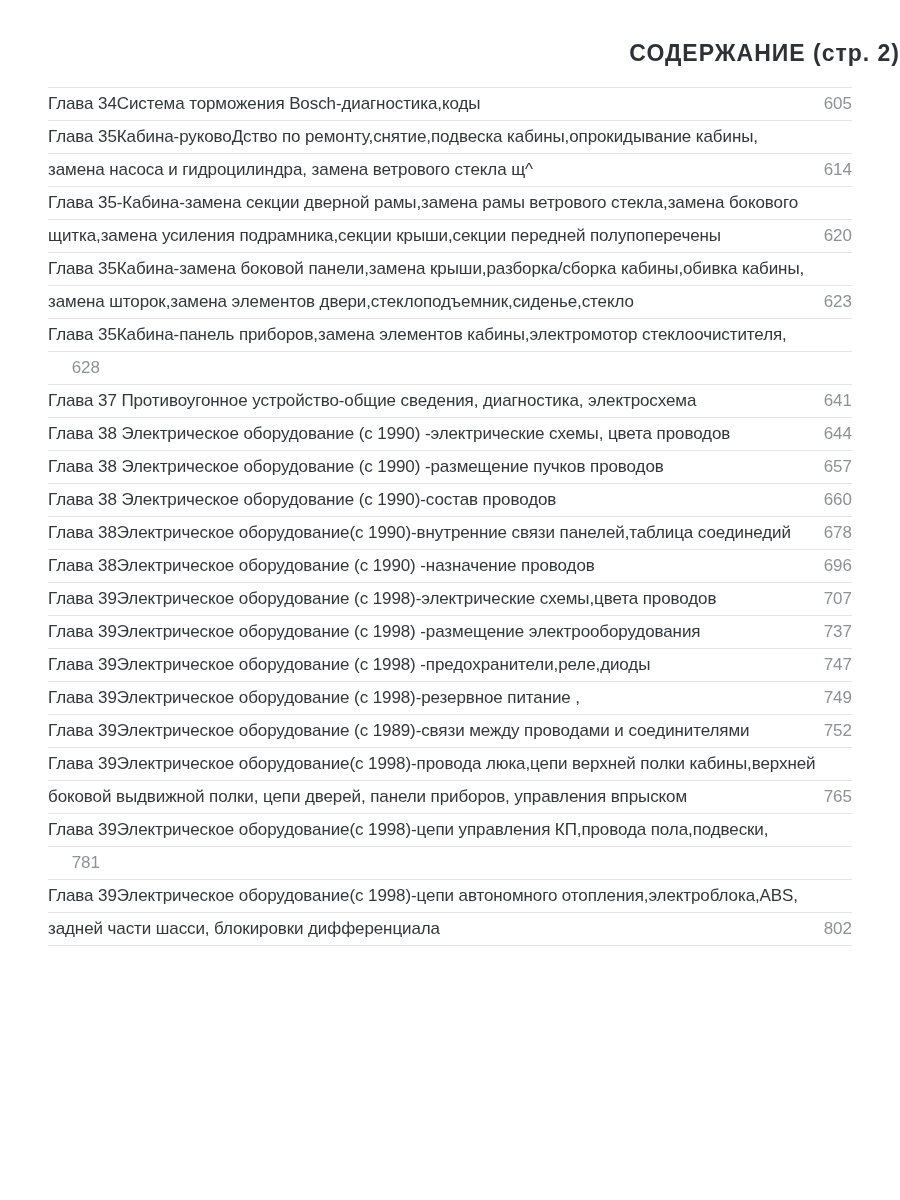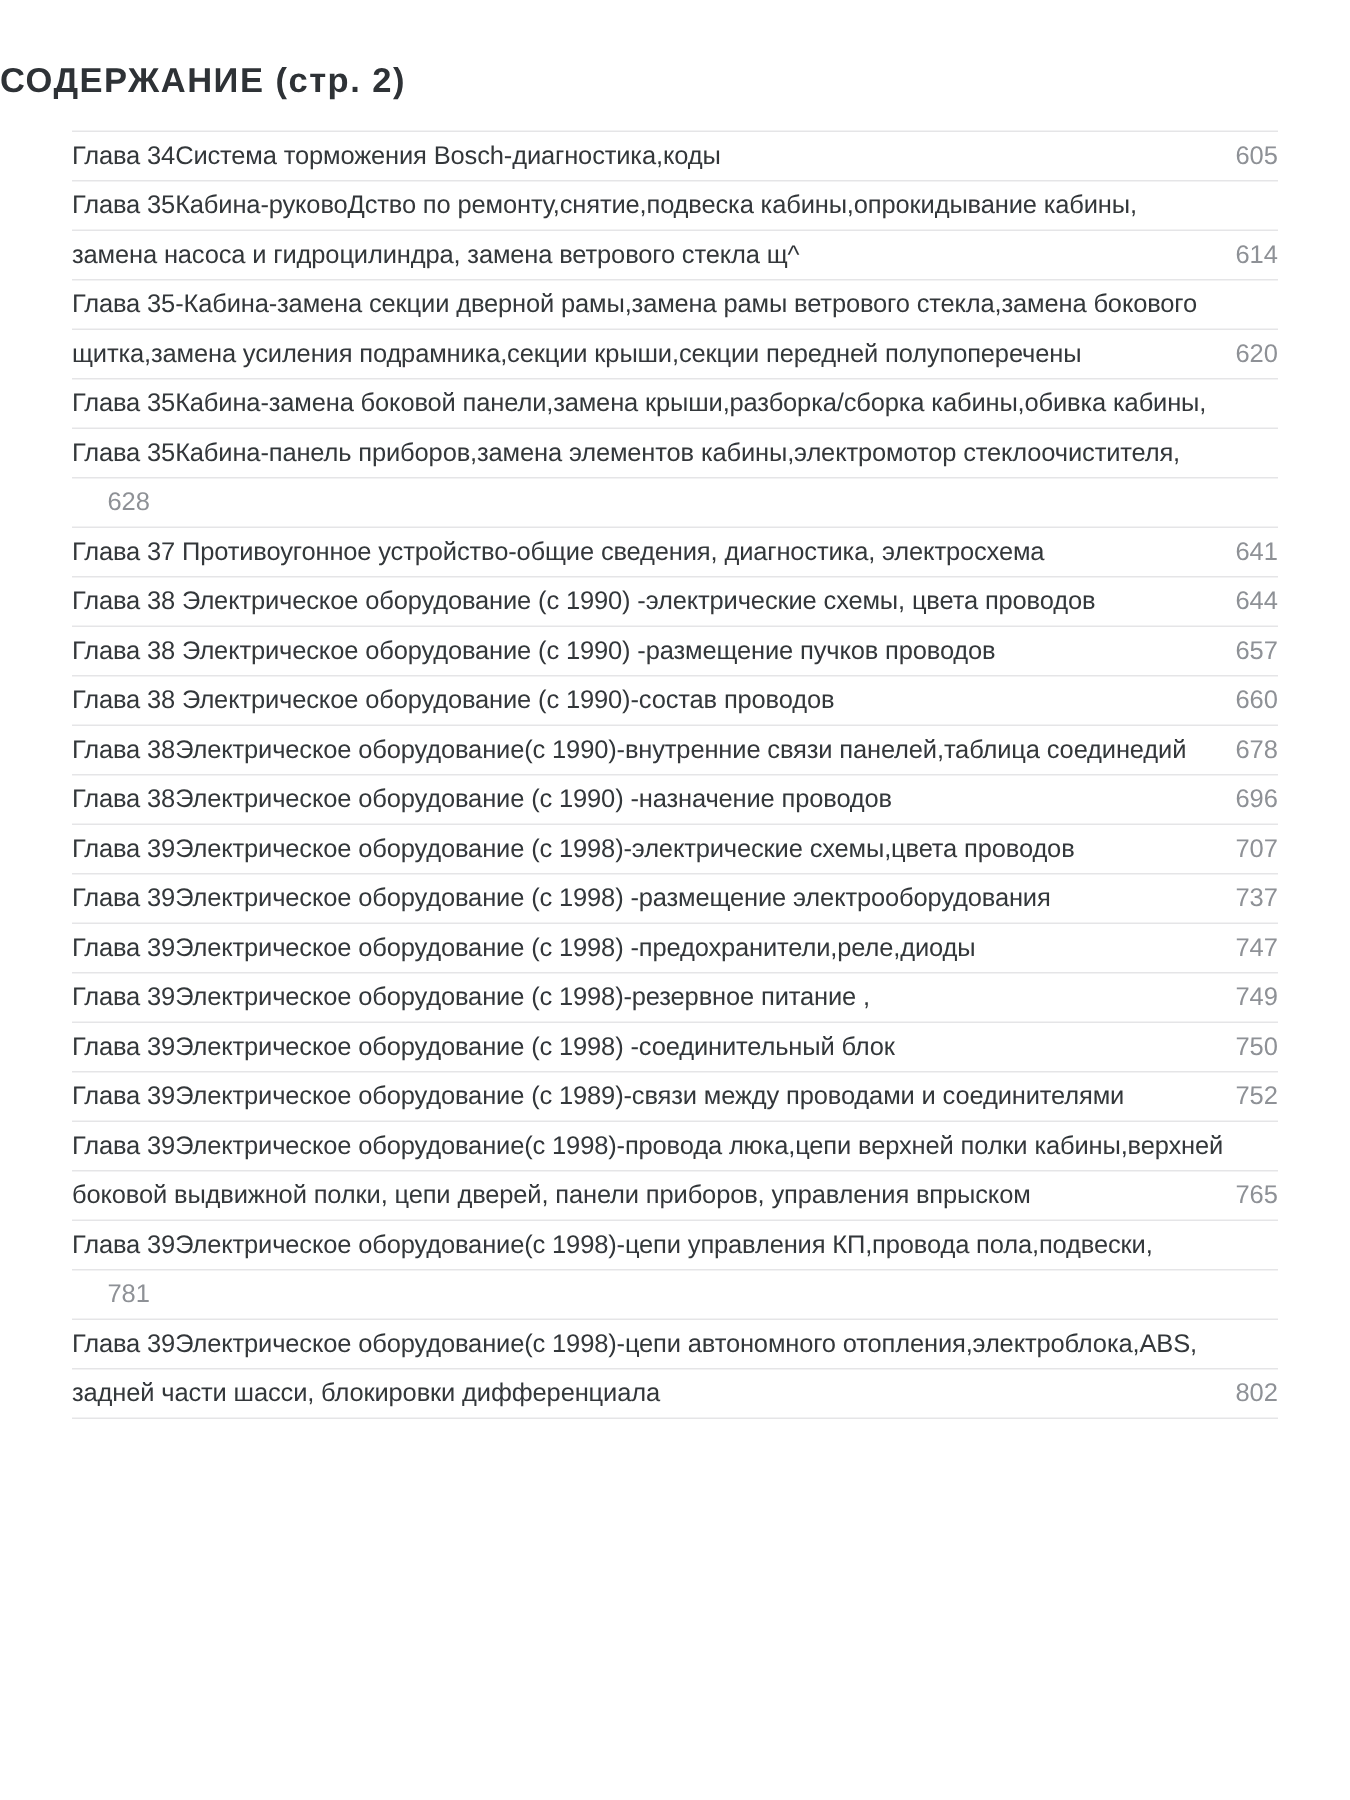--- a/index.html
+++ b/index.html
@@ -12,21 +12,21 @@
   * { margin: 0; padding: 0; box-sizing: border-box; }
   html, body {
     width: 900px;
     height: 1200px;
     overflow: hidden;
     background: var(--bg);
     font-family: "Liberation Sans", "DejaVu Sans", sans-serif;
   }
   .page-title {
     margin-top: 40px;
-    text-align: left;
+    text-align: right;
     font-size: 23px;
     font-weight: bold;
     letter-spacing: 1px;
     color: var(--title);
   }
   .toc {
     margin: 20px 48px 0 48px;
     border-top: 1px solid var(--divider);
   }
   .row {
@@ -74,20 +74,24 @@
       <div class="row-title">Глава 35-Кабина-замена секции дверной рамы,замена рамы ветрового стекла,замена бокового</div>
     </div>
     <div class="row">
       <div class="row-title">щитка,замена усиления подрамника,секции крыши,секции передней полупоперечены</div>
       <div class="row-page">620</div>
     </div>
     <div class="row">
       <div class="row-title">Глава 35Кабина-замена боковой панели,замена крыши,разборка/сборка кабины,обивка кабины,</div>
     </div>
     <div class="row">
+      <div class="row-title">замена шторок,замена элементов двери,стеклоподъемник,сиденье,стекло</div>
+      <div class="row-page">623</div>
+    </div>
+    <div class="row">
       <div class="row-title">Глава 35Кабина-панель приборов,замена элементов кабины,электромотор стеклоочистителя,</div>
     </div>
     <div class="row">
       <div class="row-page">628</div>
     </div>
     <div class="row">
       <div class="row-title">Глава 37 Противоугонное устройство-общие сведения, диагностика, электросхема</div>
       <div class="row-page">641</div>
     </div>
     <div class="row">
@@ -120,24 +124,20 @@
     </div>
     <div class="row">
       <div class="row-title">Глава 39Электрическое оборудование (с 1998) -предохранители,реле,диоды</div>
       <div class="row-page">747</div>
     </div>
     <div class="row">
       <div class="row-title">Глава 39Электрическое оборудование (с 1998)-резервное питание ,</div>
       <div class="row-page">749</div>
     </div>
     <div class="row">
-      <div class="row-title">Глава 39Электрическое оборудование (с 1998) -соединительный блок</div>
-      <div class="row-page">750</div>
-    </div>
-    <div class="row">
       <div class="row-title">Глава 39Электрическое оборудование (с 1989)-связи между проводами и соединителями</div>
       <div class="row-page">752</div>
     </div>
     <div class="row">
       <div class="row-title">Глава 39Электрическое оборудование(с 1998)-провода люка,цепи верхней полки кабины,верхней</div>
     </div>
     <div class="row">
       <div class="row-title">боковой выдвижной полки, цепи дверей, панели приборов, управления впрыском</div>
       <div class="row-page">765</div>
     </div>

